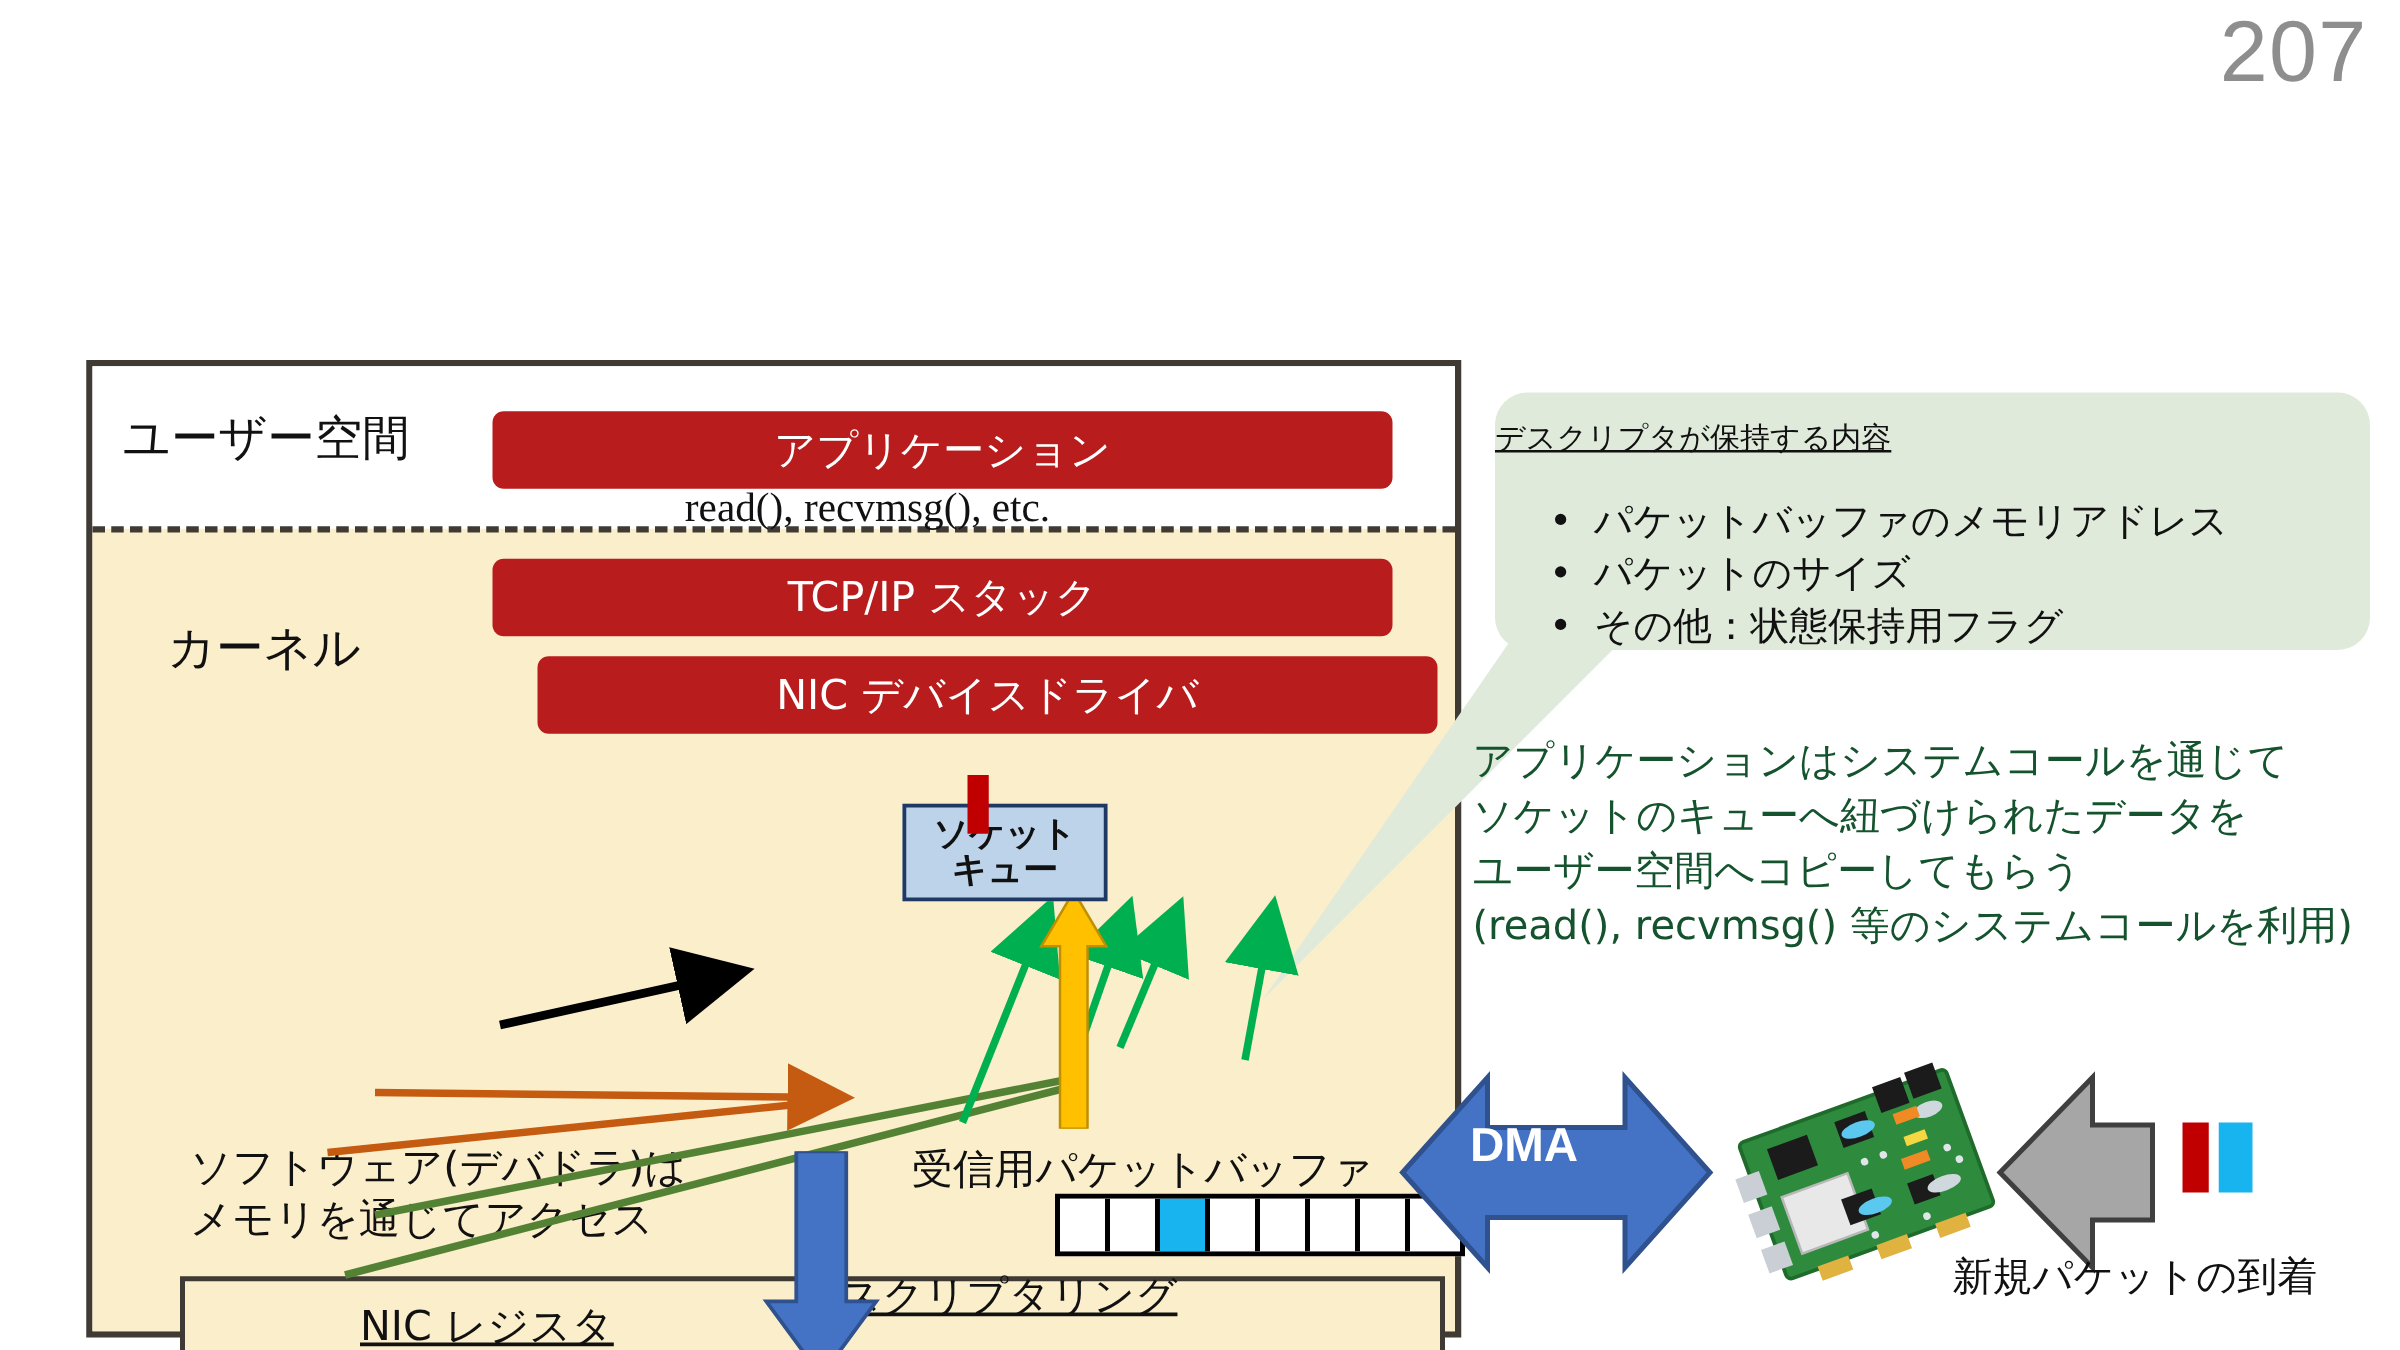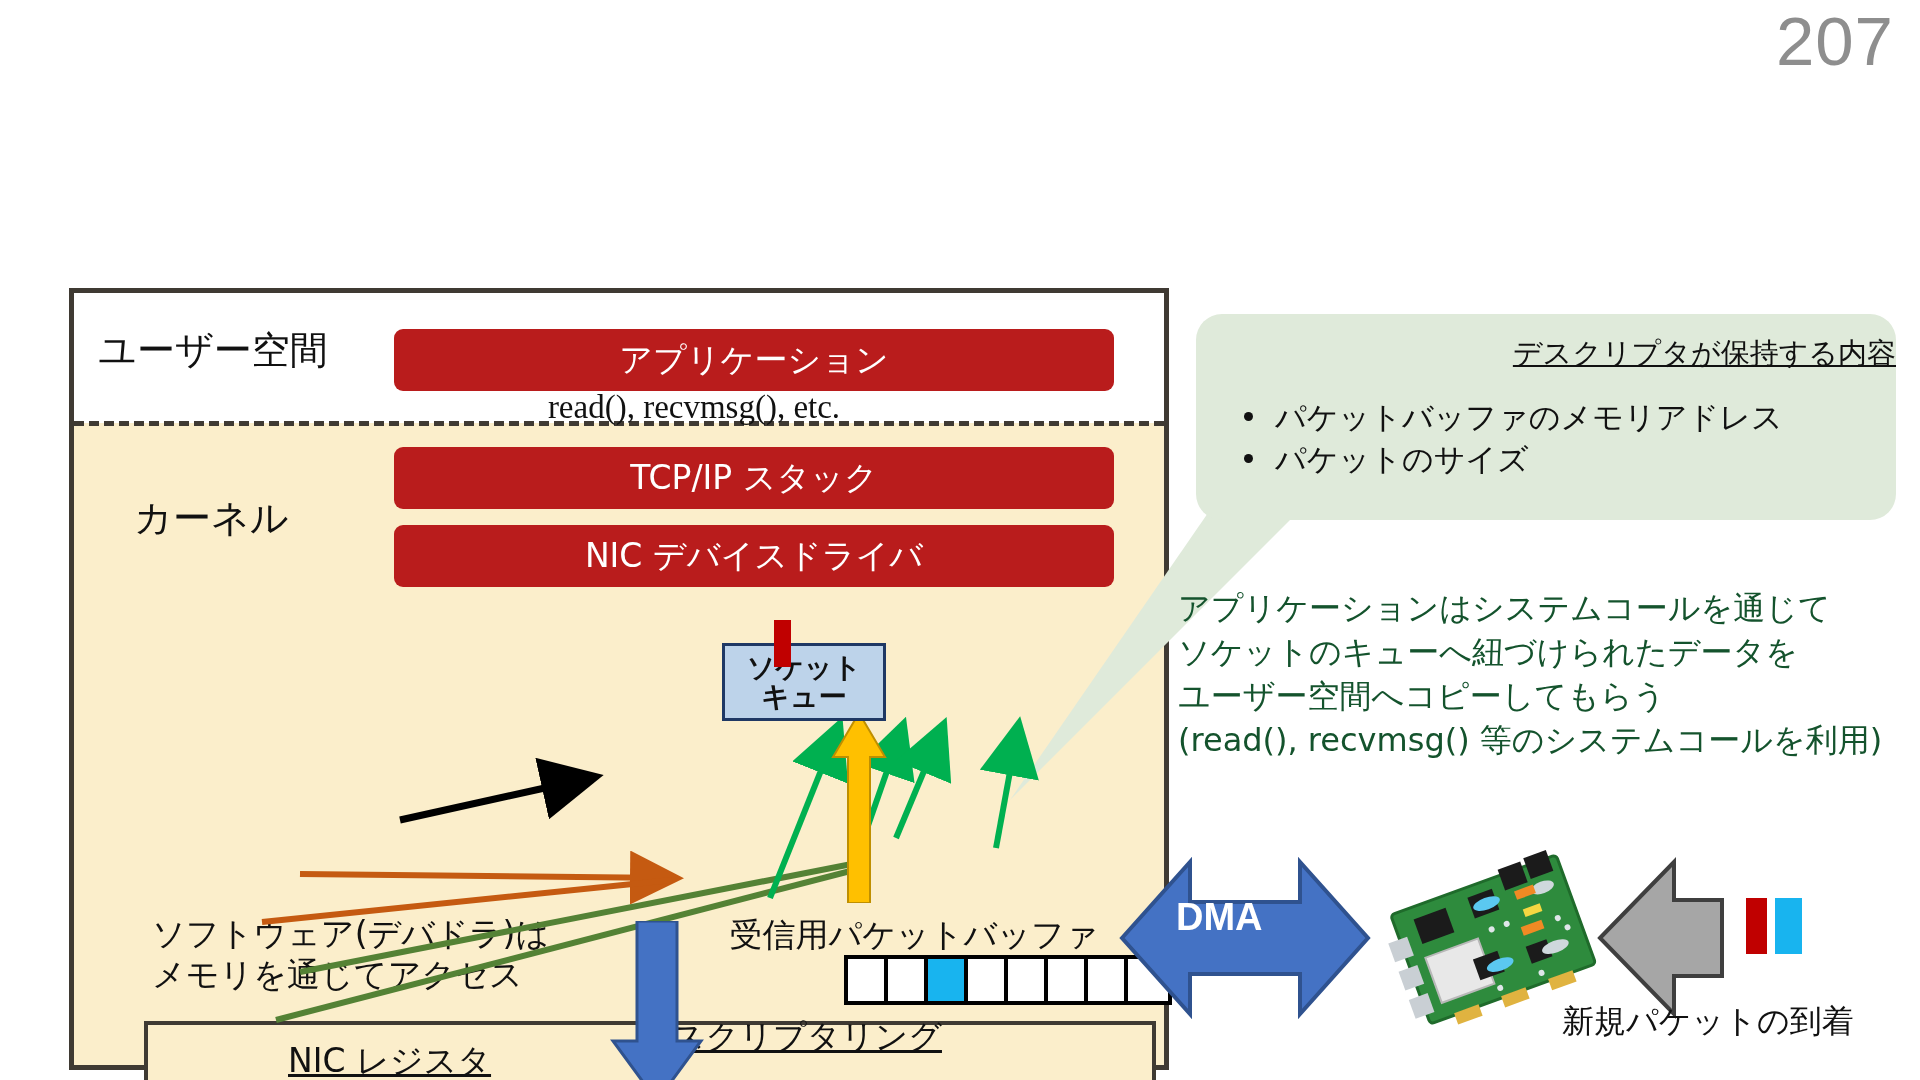--- a/index.html
+++ b/index.html
@@ -59,21 +59,21 @@
   .bar{
     position:absolute; left:320px; width:720px; height:62px;
     background:#b91c1c; border-radius:9px;
     color:#ffffff; font-size:33px;
     display:flex; align-items:center; justify-content:center;
     font-family:"DejaVu Sans","Liberation Sans",sans-serif;
     white-space:nowrap;
   }
   .bar-app{ top:36px; }
   .bar-tcp{ top:154px; }
-  .bar-nic{ top:232px; }
+  .bar-nic{ top:232px;margin-left:36px; }
 
   .syscall-note{
     position:absolute; left:300px; top:96px; width:640px;
     text-align:center; font-size:33px; color:#111;
     font-family:"Liberation Serif","DejaVu Serif",serif;
     white-space:nowrap;
   }
 
   
   .socket-queue{
@@ -138,21 +138,21 @@
   }
 
   
   .callout{
     position:absolute; left:1196px; top:314px;
     width:700px; height:206px;
     background:#dfeada; border-radius:26px;
   }
   .callout-title{
     position:absolute; left:0; top:20px; width:100%;
-    text-align:right; font-size:29px; color:#111;
+    text-align:left; font-size:24px; color:#111;
     text-decoration:underline; white-space:nowrap;
     font-family:"DejaVu Sans","Liberation Sans",sans-serif;
   }
   .callout-list{ position:absolute; left:48px; top:82px; list-style:none; }
   .callout-list li{
     font-size:31px; color:#111; line-height:1.36; white-space:nowrap;
     font-family:"DejaVu Sans","Liberation Sans",sans-serif;
     display:flex; align-items:baseline;
   }
   .callout-list li .dot{
@@ -281,20 +281,24 @@
   <div class="callout">
     <div class="callout-title">デスクリプタが保持する内容</div>
     <ul class="callout-list" id="callout-list">
         <li>
           <span class="dot"></span>
           <span>パケットバッファのメモリアドレス</span>
         </li>
         <li>
           <span class="dot"></span>
           <span>パケットのサイズ</span>
+        </li>
+        <li>
+          <span class="dot"></span>
+          <span>その他：状態保持用フラグ</span>
         </li>
       </ul>
   </div>
 
   <div class="right-note">
     <div>アプリケーションはシステムコールを通じて</div>
     <div>ソケットのキューへ紐づけられたデータを</div>
     <div>ユーザー空間へコピーしてもらう</div>
     <div>(read(), recvmsg() 等のシステムコールを利用)</div>
   </div>

